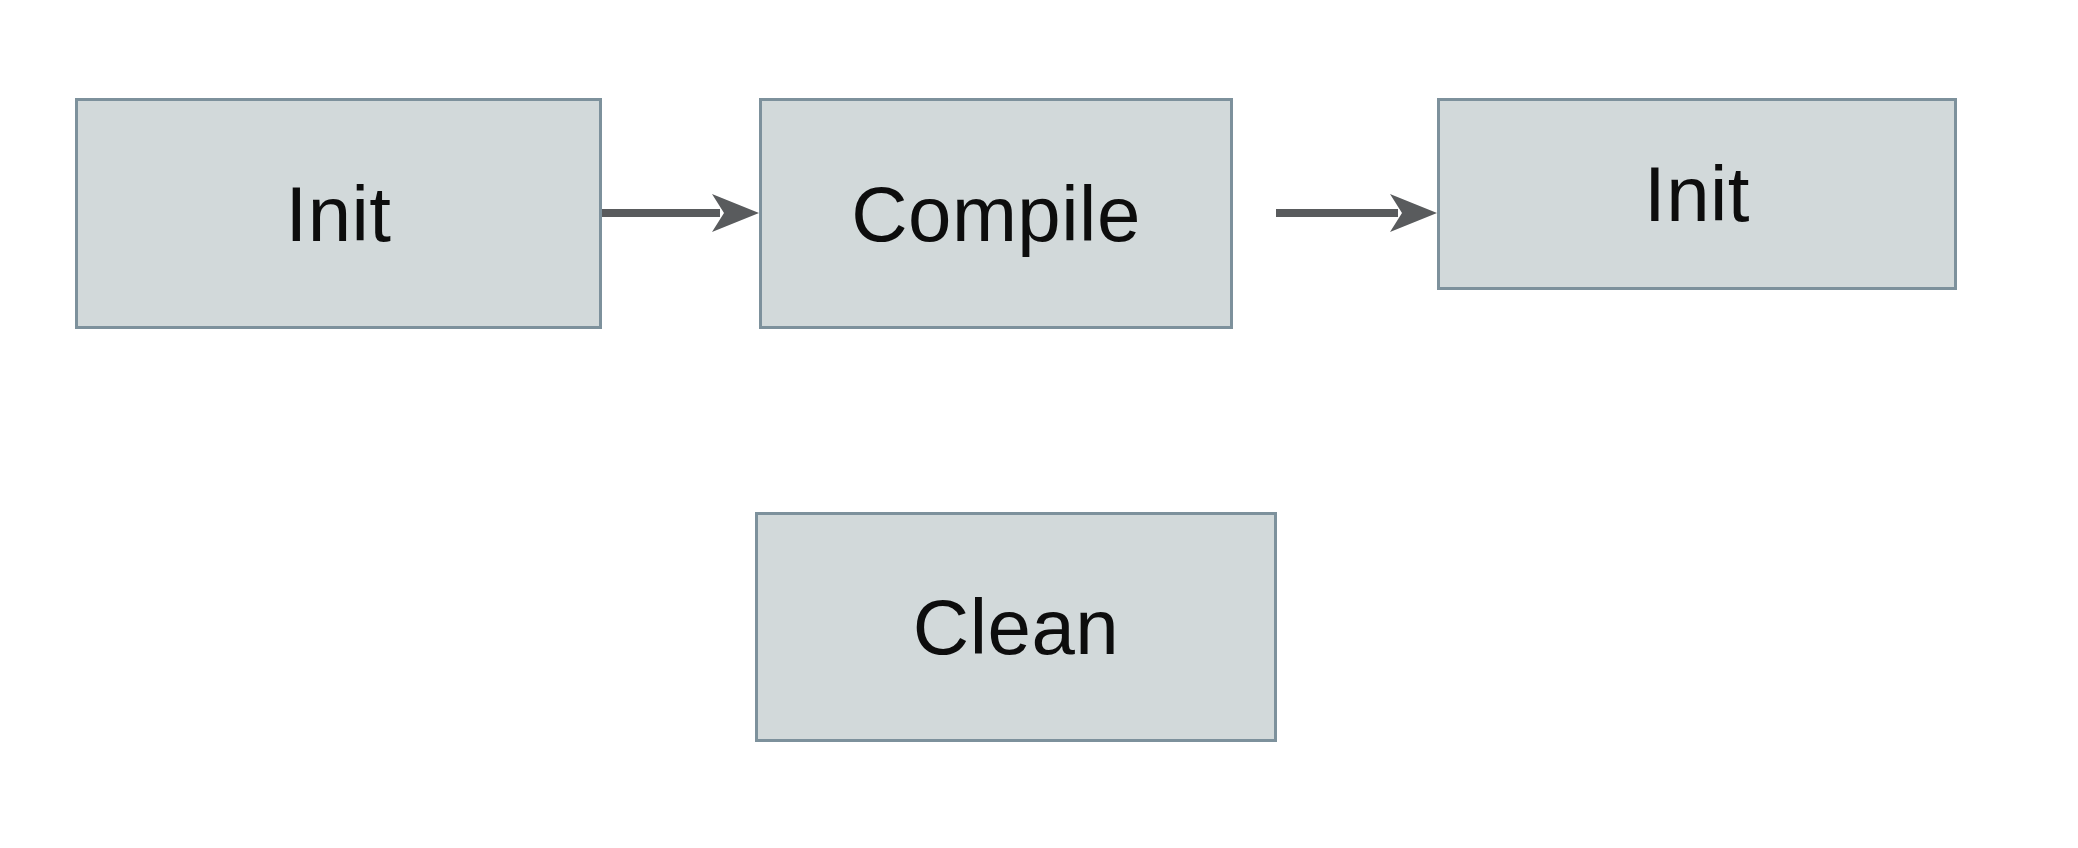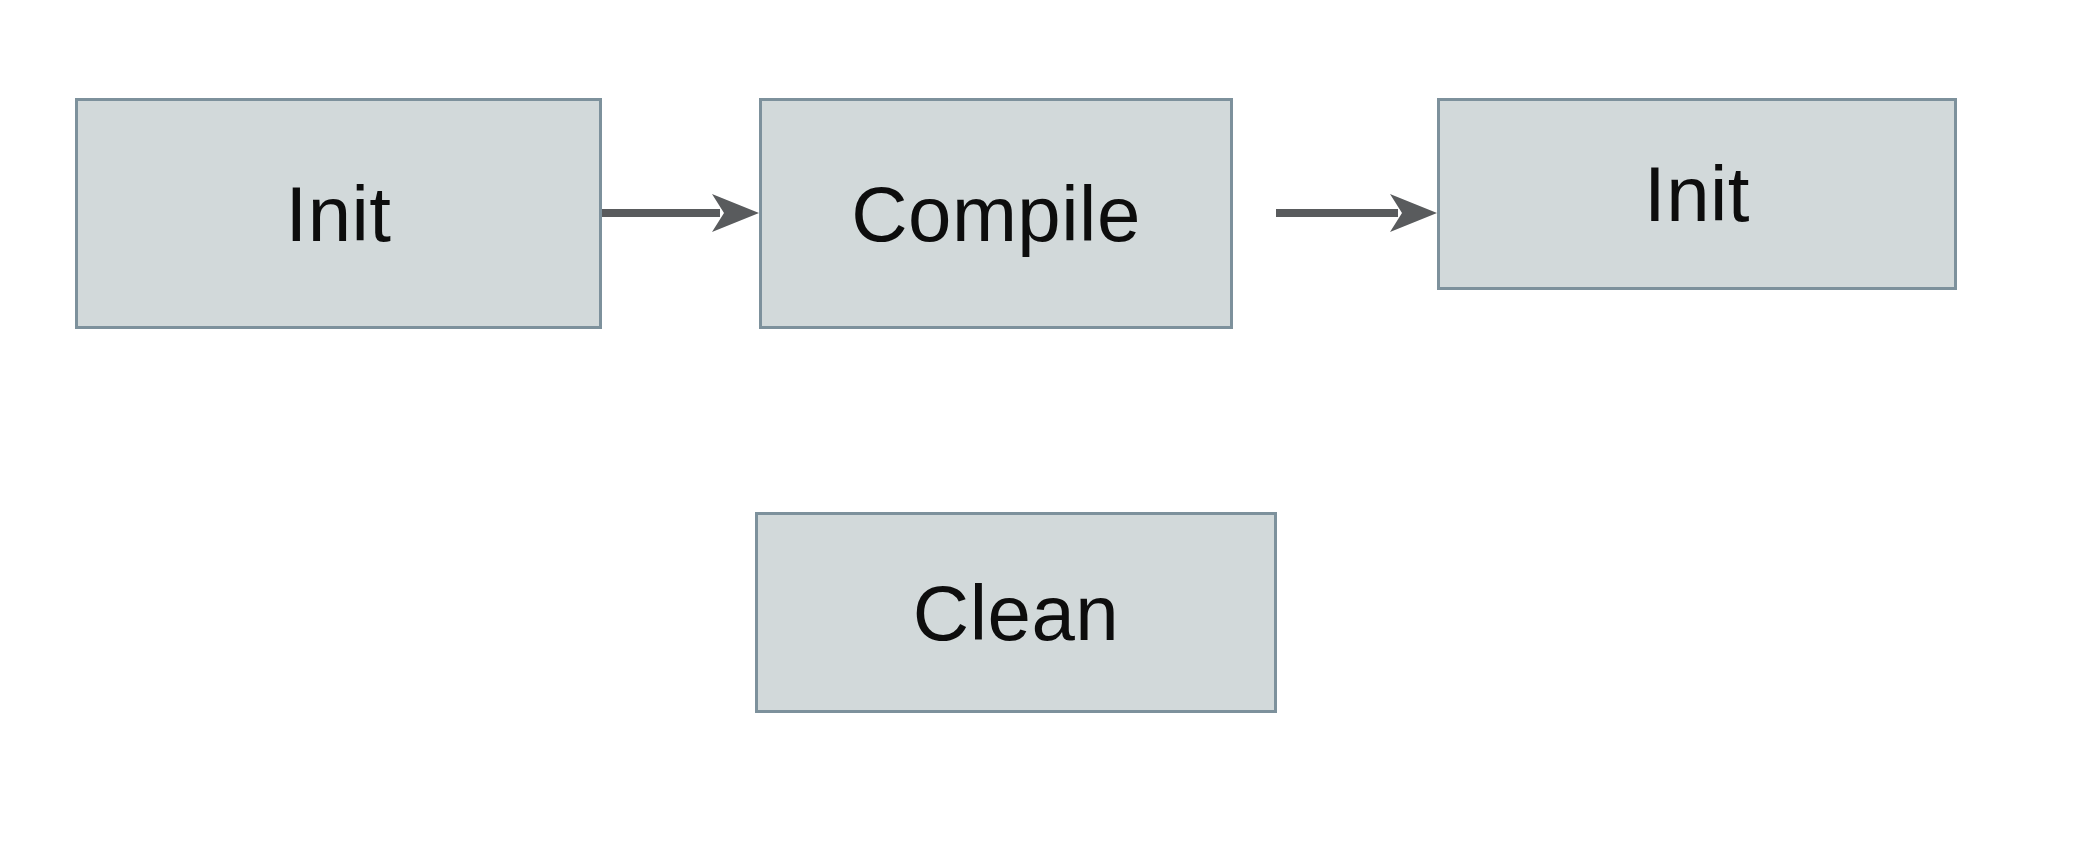--- a/index.html
+++ b/index.html
@@ -27,21 +27,21 @@
   .node-label {
     font-size: 78px;
     line-height: 1;
     color: #0d0d0d;
     letter-spacing: 0.5px;
     user-select: none;
   }
   #node-dist    { left: 75px;   top: 98px;  width: 527px; height: 231px; }
   #node-compile { left: 759px;  top: 98px;  width: 474px; height: 231px; }
   #node-init    { left: 1437px; top: 98px;  width: 520px; height: 192px; }
-  #node-clean   { left: 755px;  top: 512px; width: 522px; height: 201px; }
+  #node-clean   { left: 755px;  top: 512px; width: 522px; height: 230px; }
   .edge {
     position: absolute;
     overflow: visible;
   }
   #edge-1 { left: 602px;  top: 189px; }
   #edge-2 { left: 1276px; top: 189px; }
 </style>
 </head>
 <body>
 

